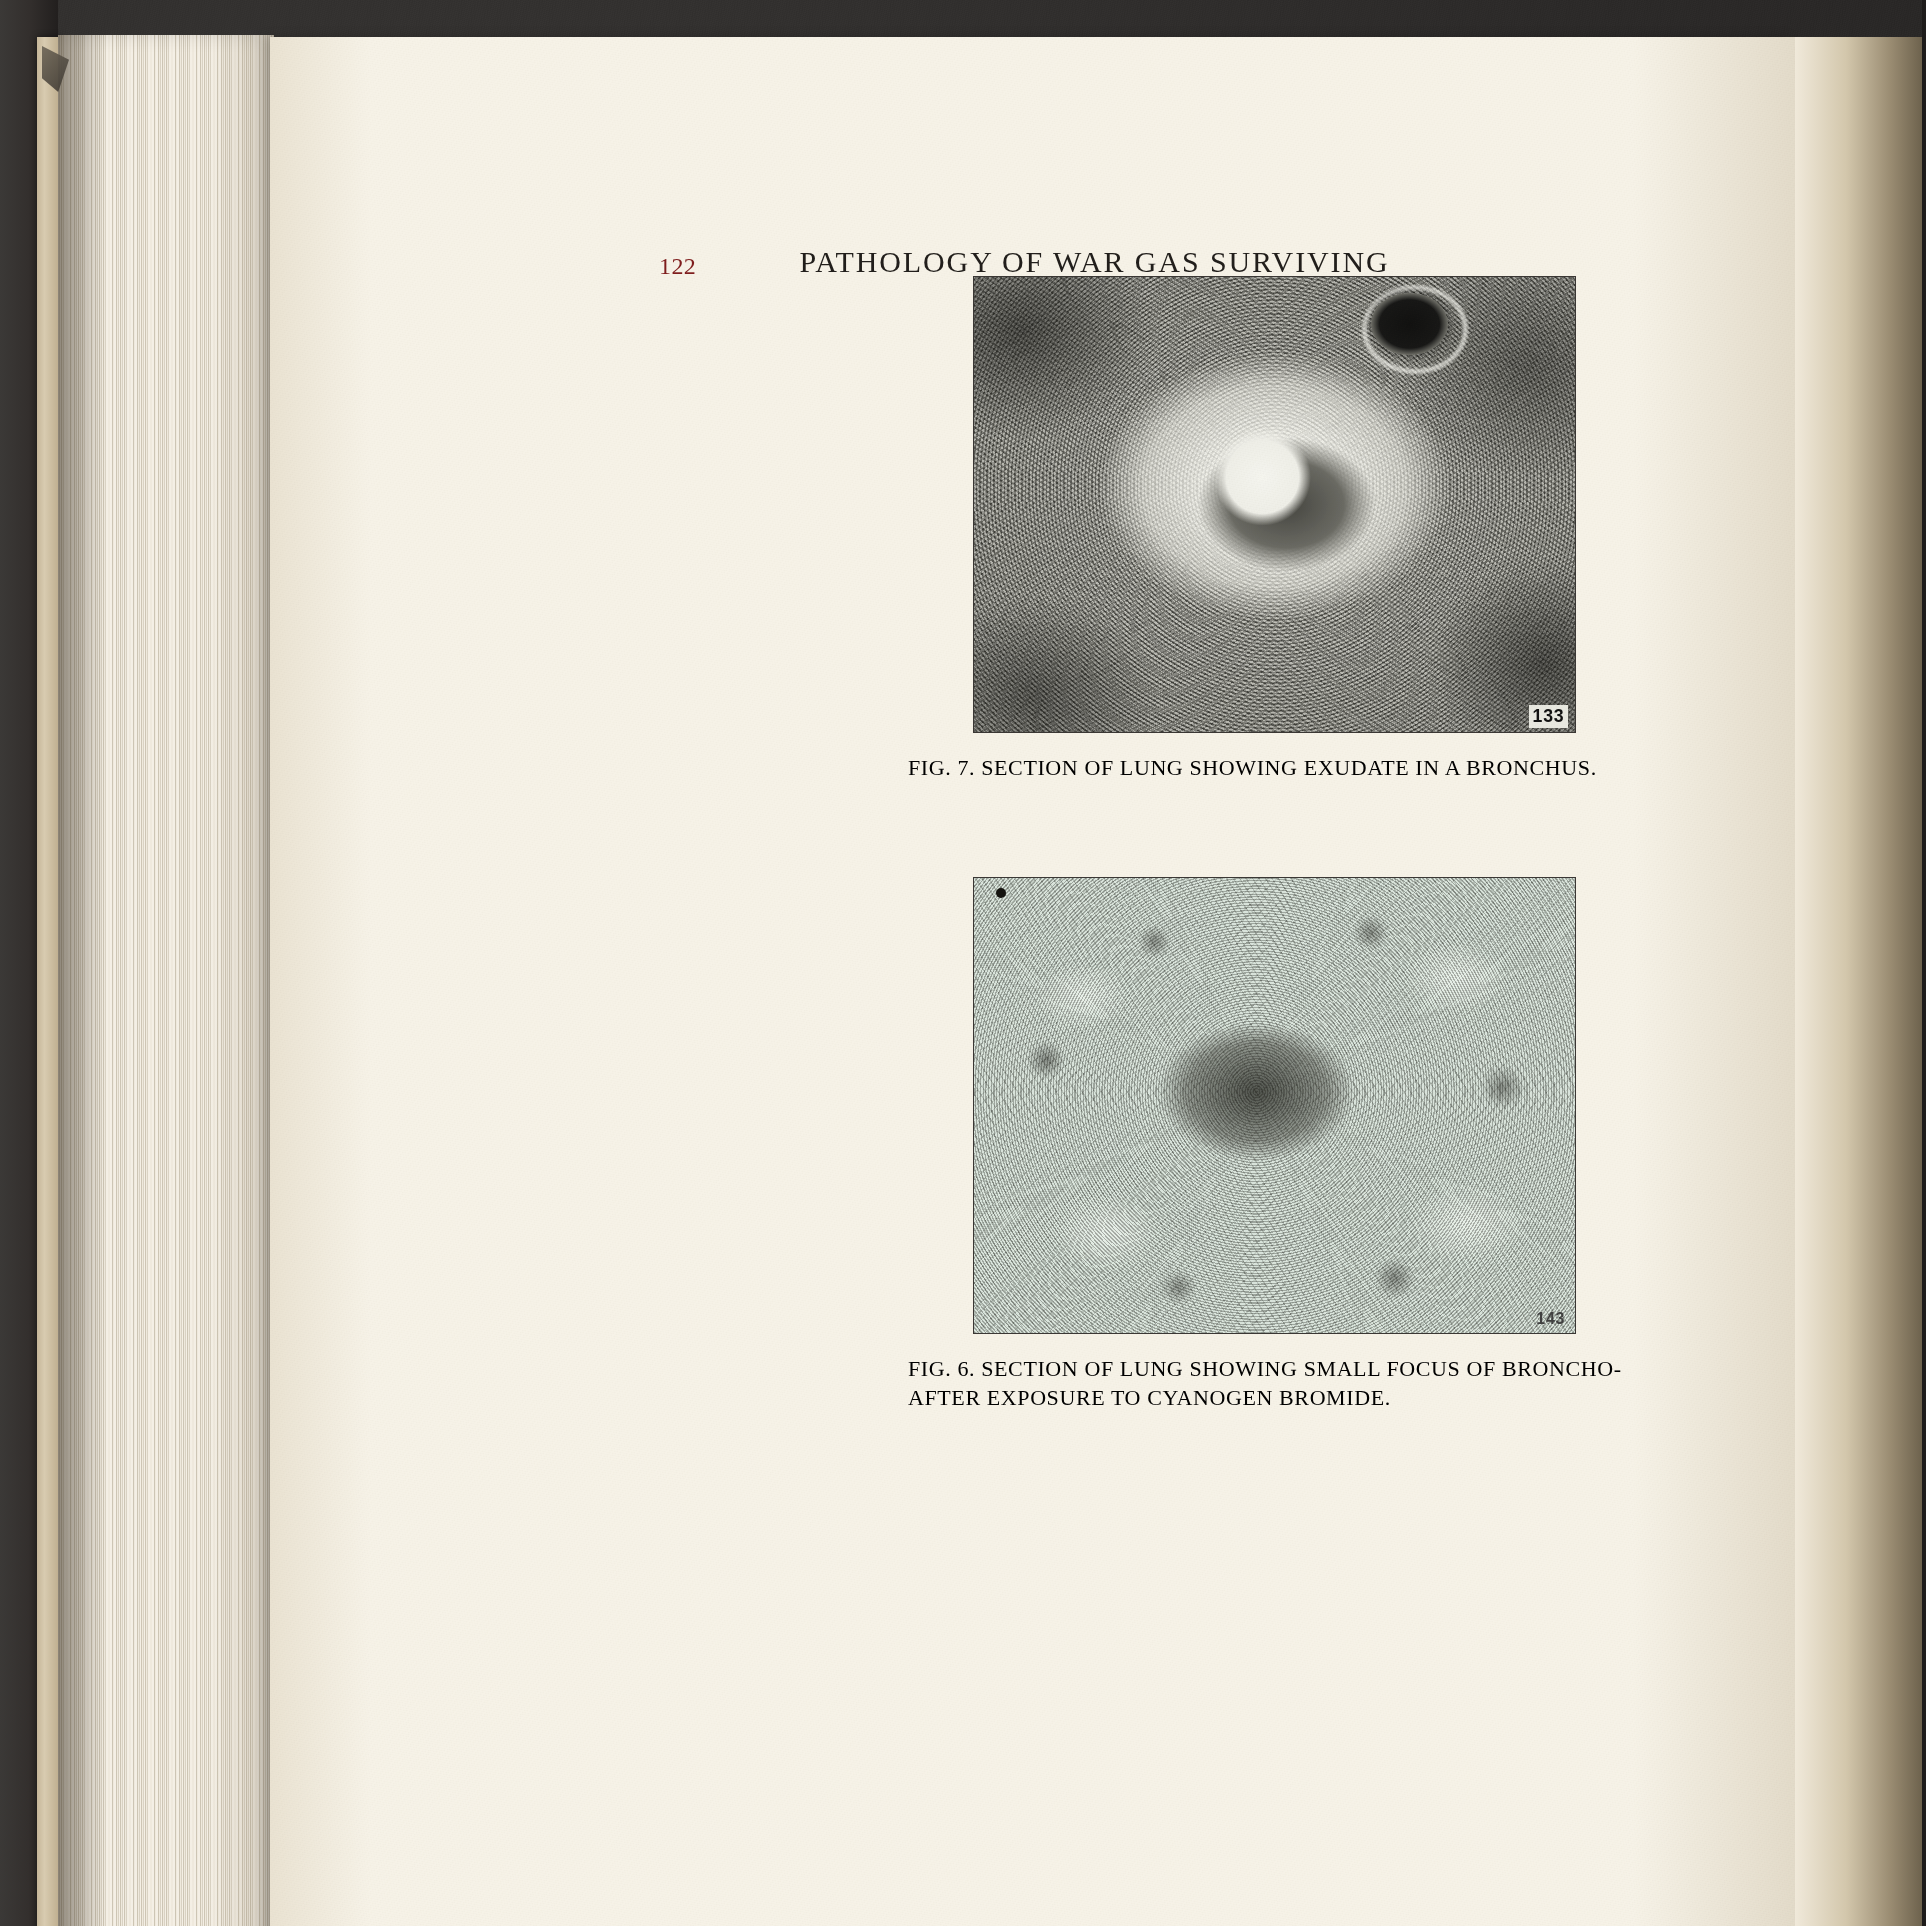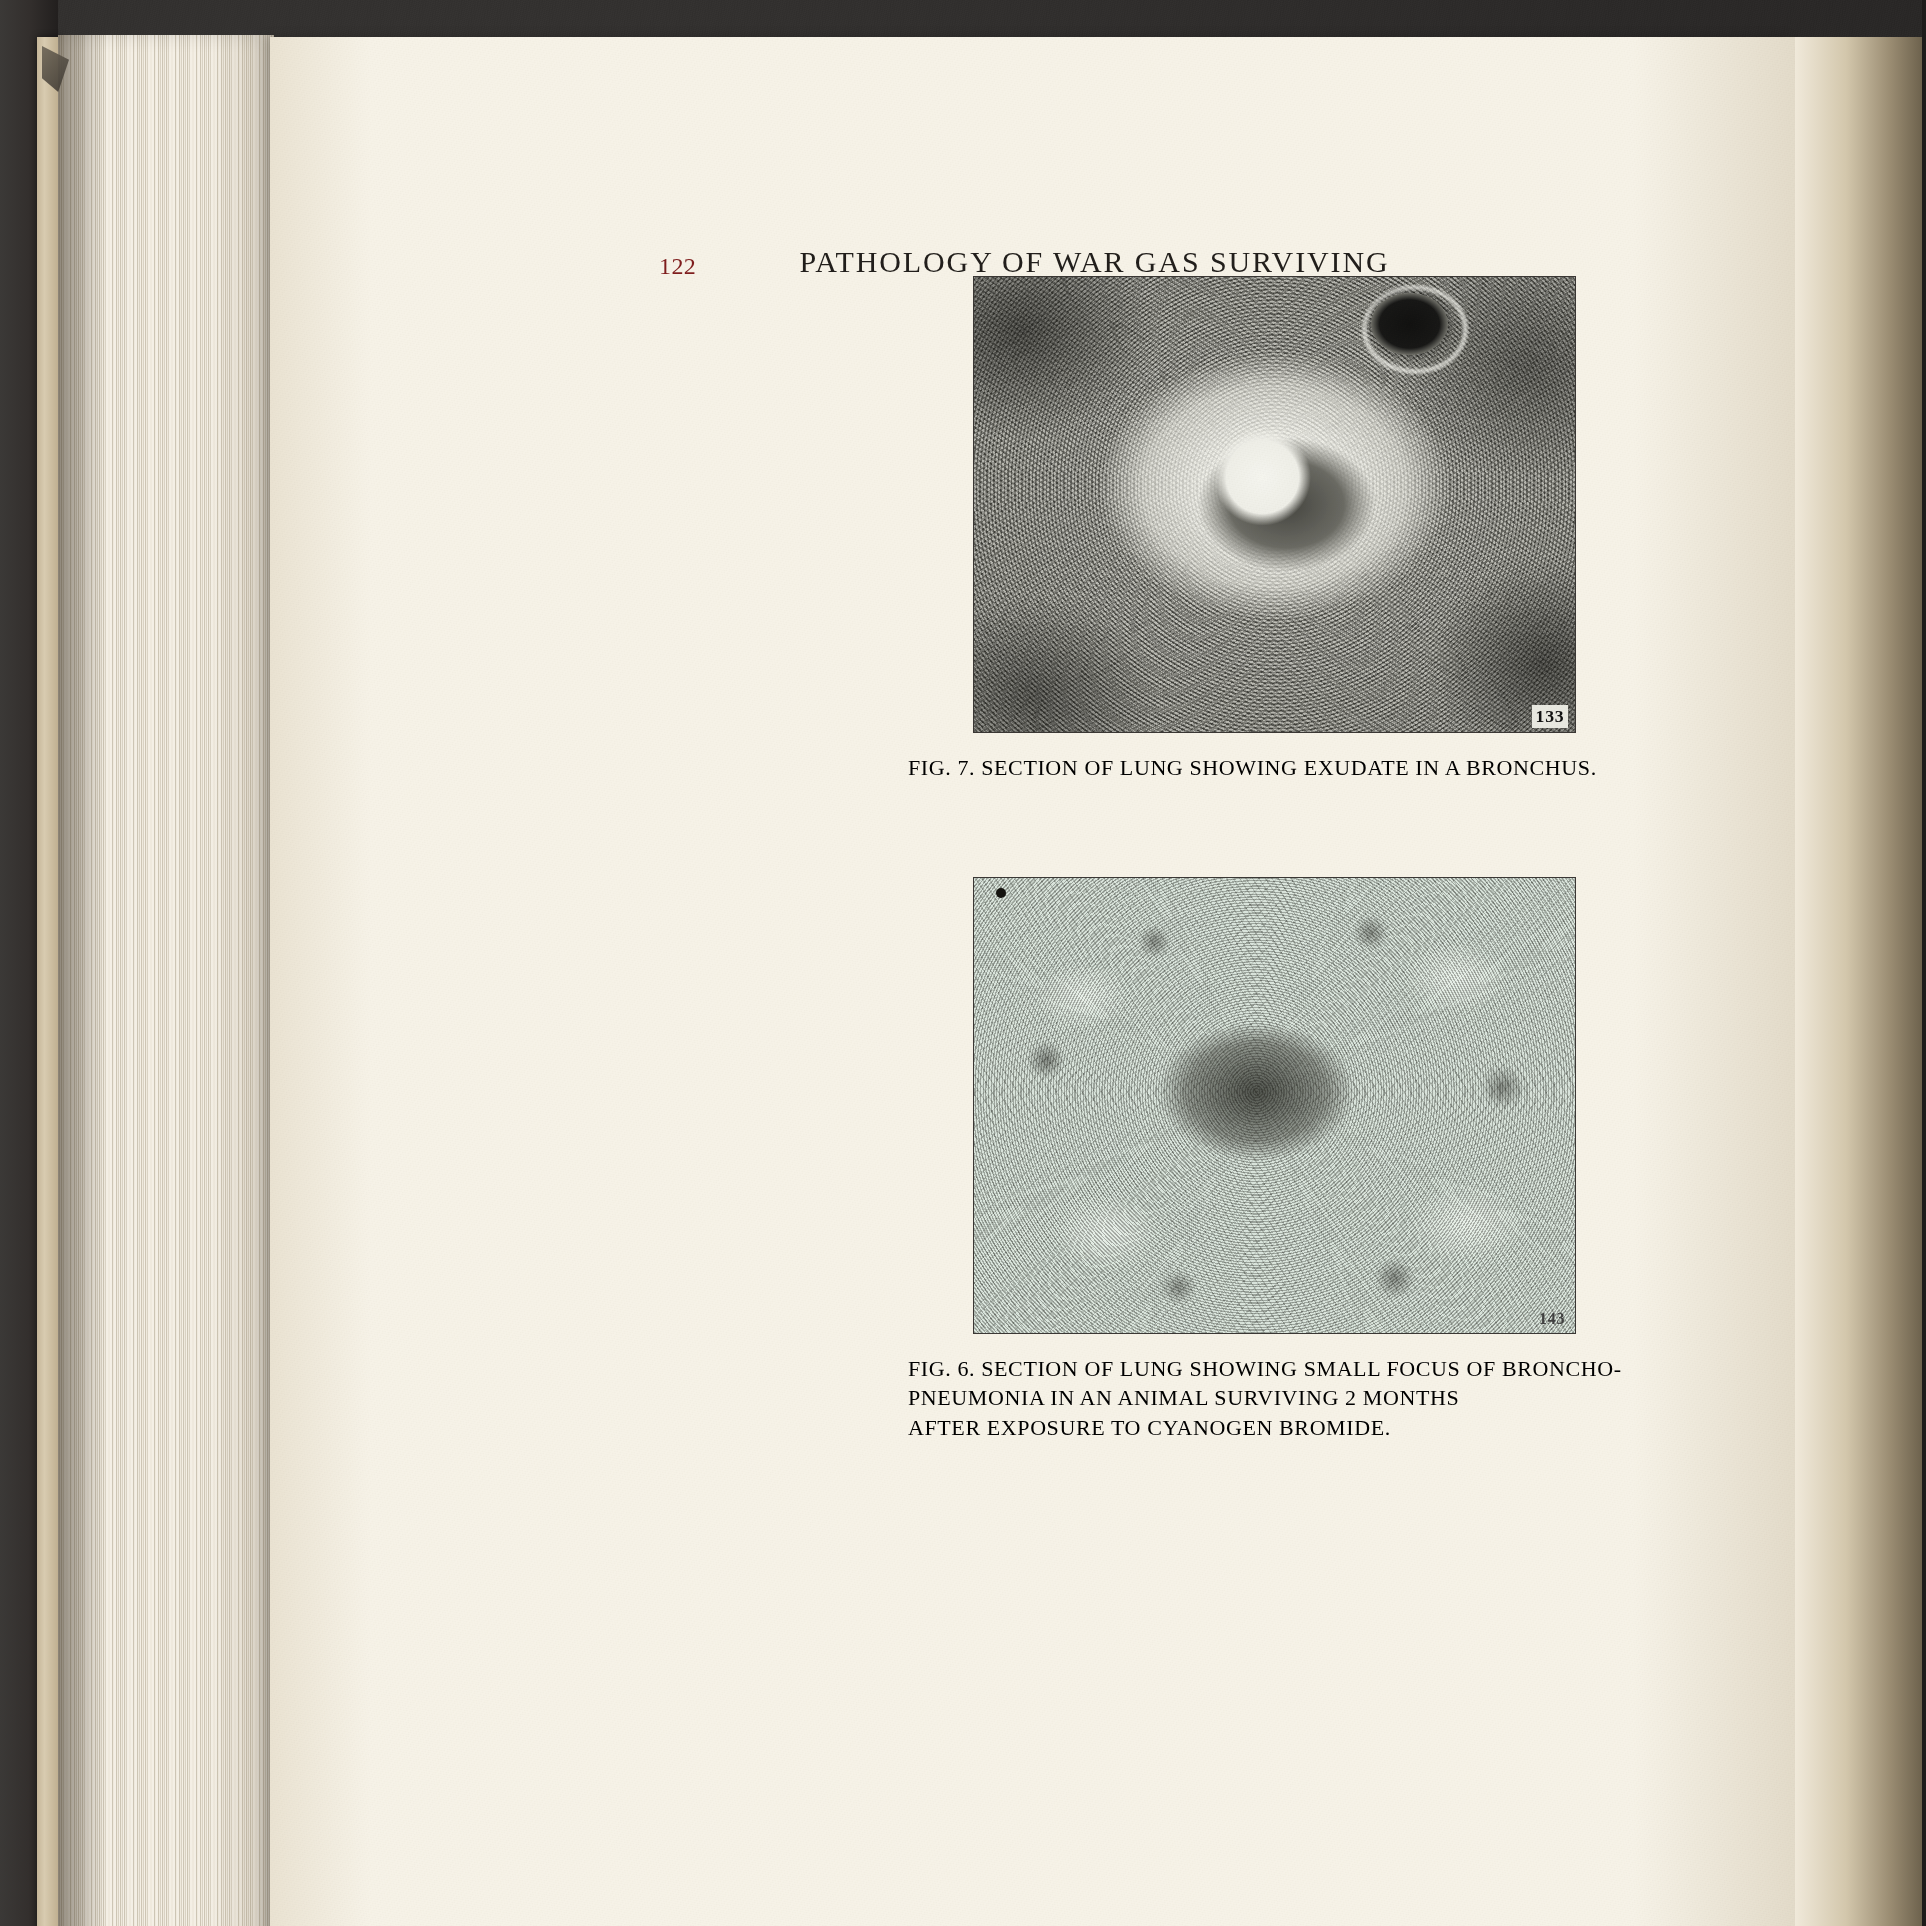--- a/index.html
+++ b/index.html
@@ -217,21 +217,21 @@
   .speck {
     position: absolute;
     left: 22.3px; top: 10px;
     width: 10px; height: 10px;
     border-radius: 50%;
     background: #14130f;
   }
 
   .plate-number {
     position: absolute;
-    font-family: Liberation Serif, serif;
+    font-family: Liberation Sans, sans-serif;
     font-weight: bold;
     letter-spacing: 0.8px;
     margin-top: 40px;
   }
   .plate-number.n1 {
     right: 6.2px; bottom: 3.9px;
     font-size: 17.7px;
     color: #111;
     background: #e8e8e0;
     padding: 0.8px 3.9px 1.5px 3.9px;
@@ -298,21 +298,20 @@
 
     <div class="figure fig2">
       <div class="plate fig8-plate">
         <div class="mg2"></div>
         <div class="mg2-web"></div>
         <div class="speck"></div>
         <div class="plate-number n2">143</div>
       </div>
       <div class="caption">
         <div>FIG. 6.  SECTION OF LUNG SHOWING SMALL FOCUS OF BRONCHO-</div>
-        <div>PNEUMONIA IN AN ANIMAL SURVIVING 2 MONTHS</div>
         <div>AFTER EXPOSURE TO CYANOGEN BROMIDE.</div>
       </div>
     </div>
 
   </div>
 
   <div class="page-grain"></div>
 </div>
 
 <div class="gutter2"></div>

